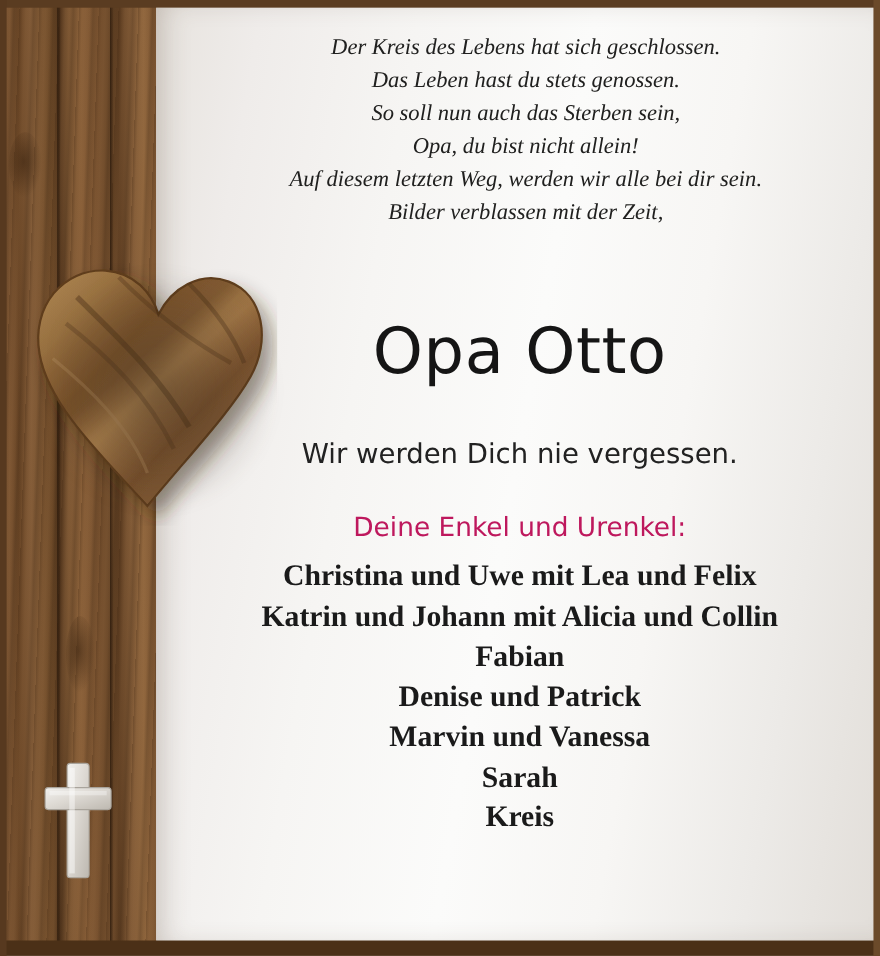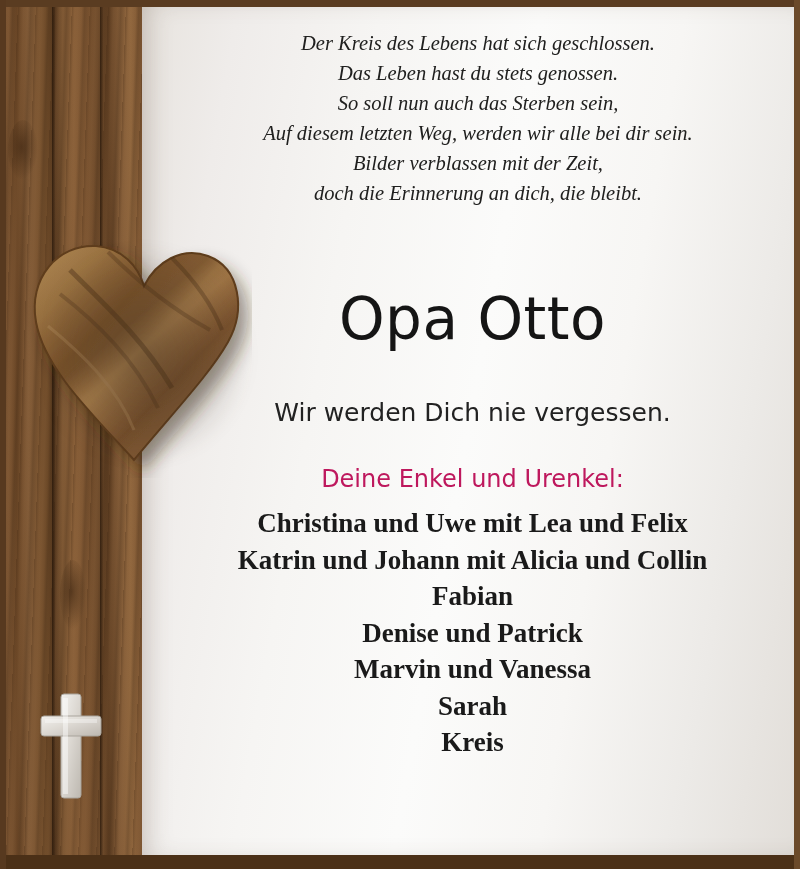--- a/index.html
+++ b/index.html
@@ -210,23 +210,23 @@
     <div class="wood-knot" style="left:60px; top:560px; width:26px; height:70px;"></div>
     <div class="wood-knot" style="left:104px; top:300px; width:24px; height:52px;"></div>
   </div>
 
   <div class="paper"></div>
 
   <div class="verse">
     <div>Der Kreis des Lebens hat sich geschlossen.</div>
     <div>Das Leben hast du stets genossen.</div>
     <div>So soll nun auch das Sterben sein,</div>
+    <div>Opa, du bist nicht allein!</div>
     <div>Auf diesem letzten Weg, werden wir alle bei dir sein.</div>
     <div>Bilder verblassen mit der Zeit,</div>
-    <div>doch die Erinnerung an dich, die bleibt.</div>
   </div>
 
   <div class="name">Opa Otto</div>
 
   <div class="subline">Wir werden Dich nie vergessen.</div>
 
   <div class="family-heading">Deine Enkel und Urenkel:</div>
 
   <div class="names">
     <div>Christina und Uwe mit Lea und Felix</div>

